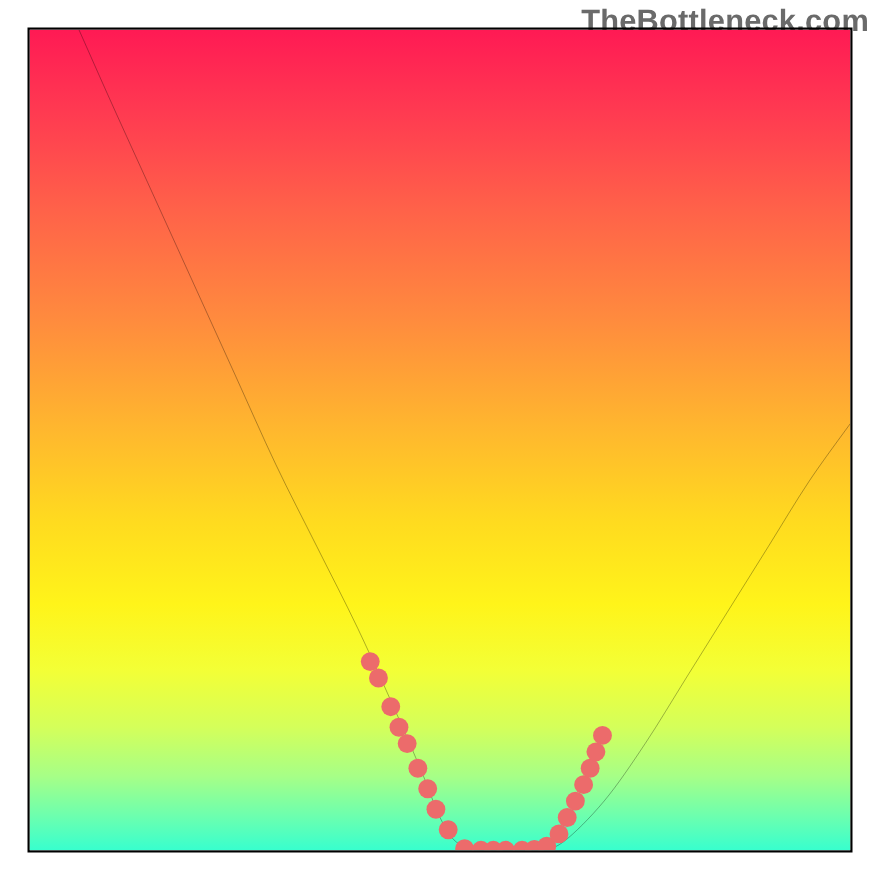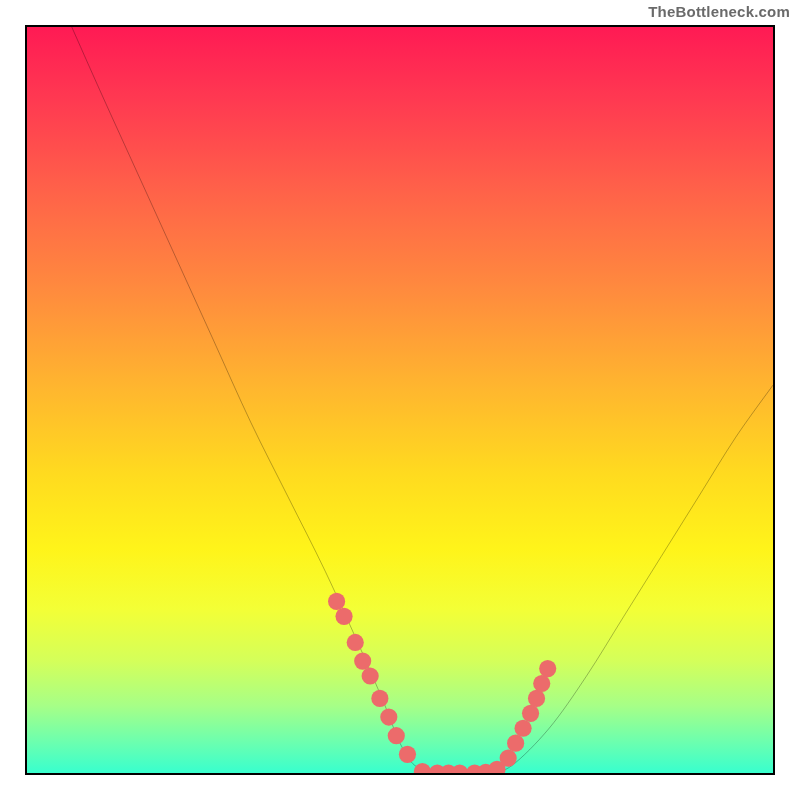--- a/index.html
+++ b/index.html
@@ -11,21 +11,21 @@
   .stage {
     position: relative;
     width: 800px;
     height: 800px;
     background: #ffffff;
   }
   .watermark {
     position: absolute;
     top: 3px;
     right: 10px;
-    font-size: 15px;
+    font-size: 28px;
     font-weight: bold;
     color: #6a6a6a;
     letter-spacing: 0.2px;
   }
   .plot-frame {
     position: absolute;
     left: 25px;
     top: 25px;
     width: 750px;
     height: 750px;

